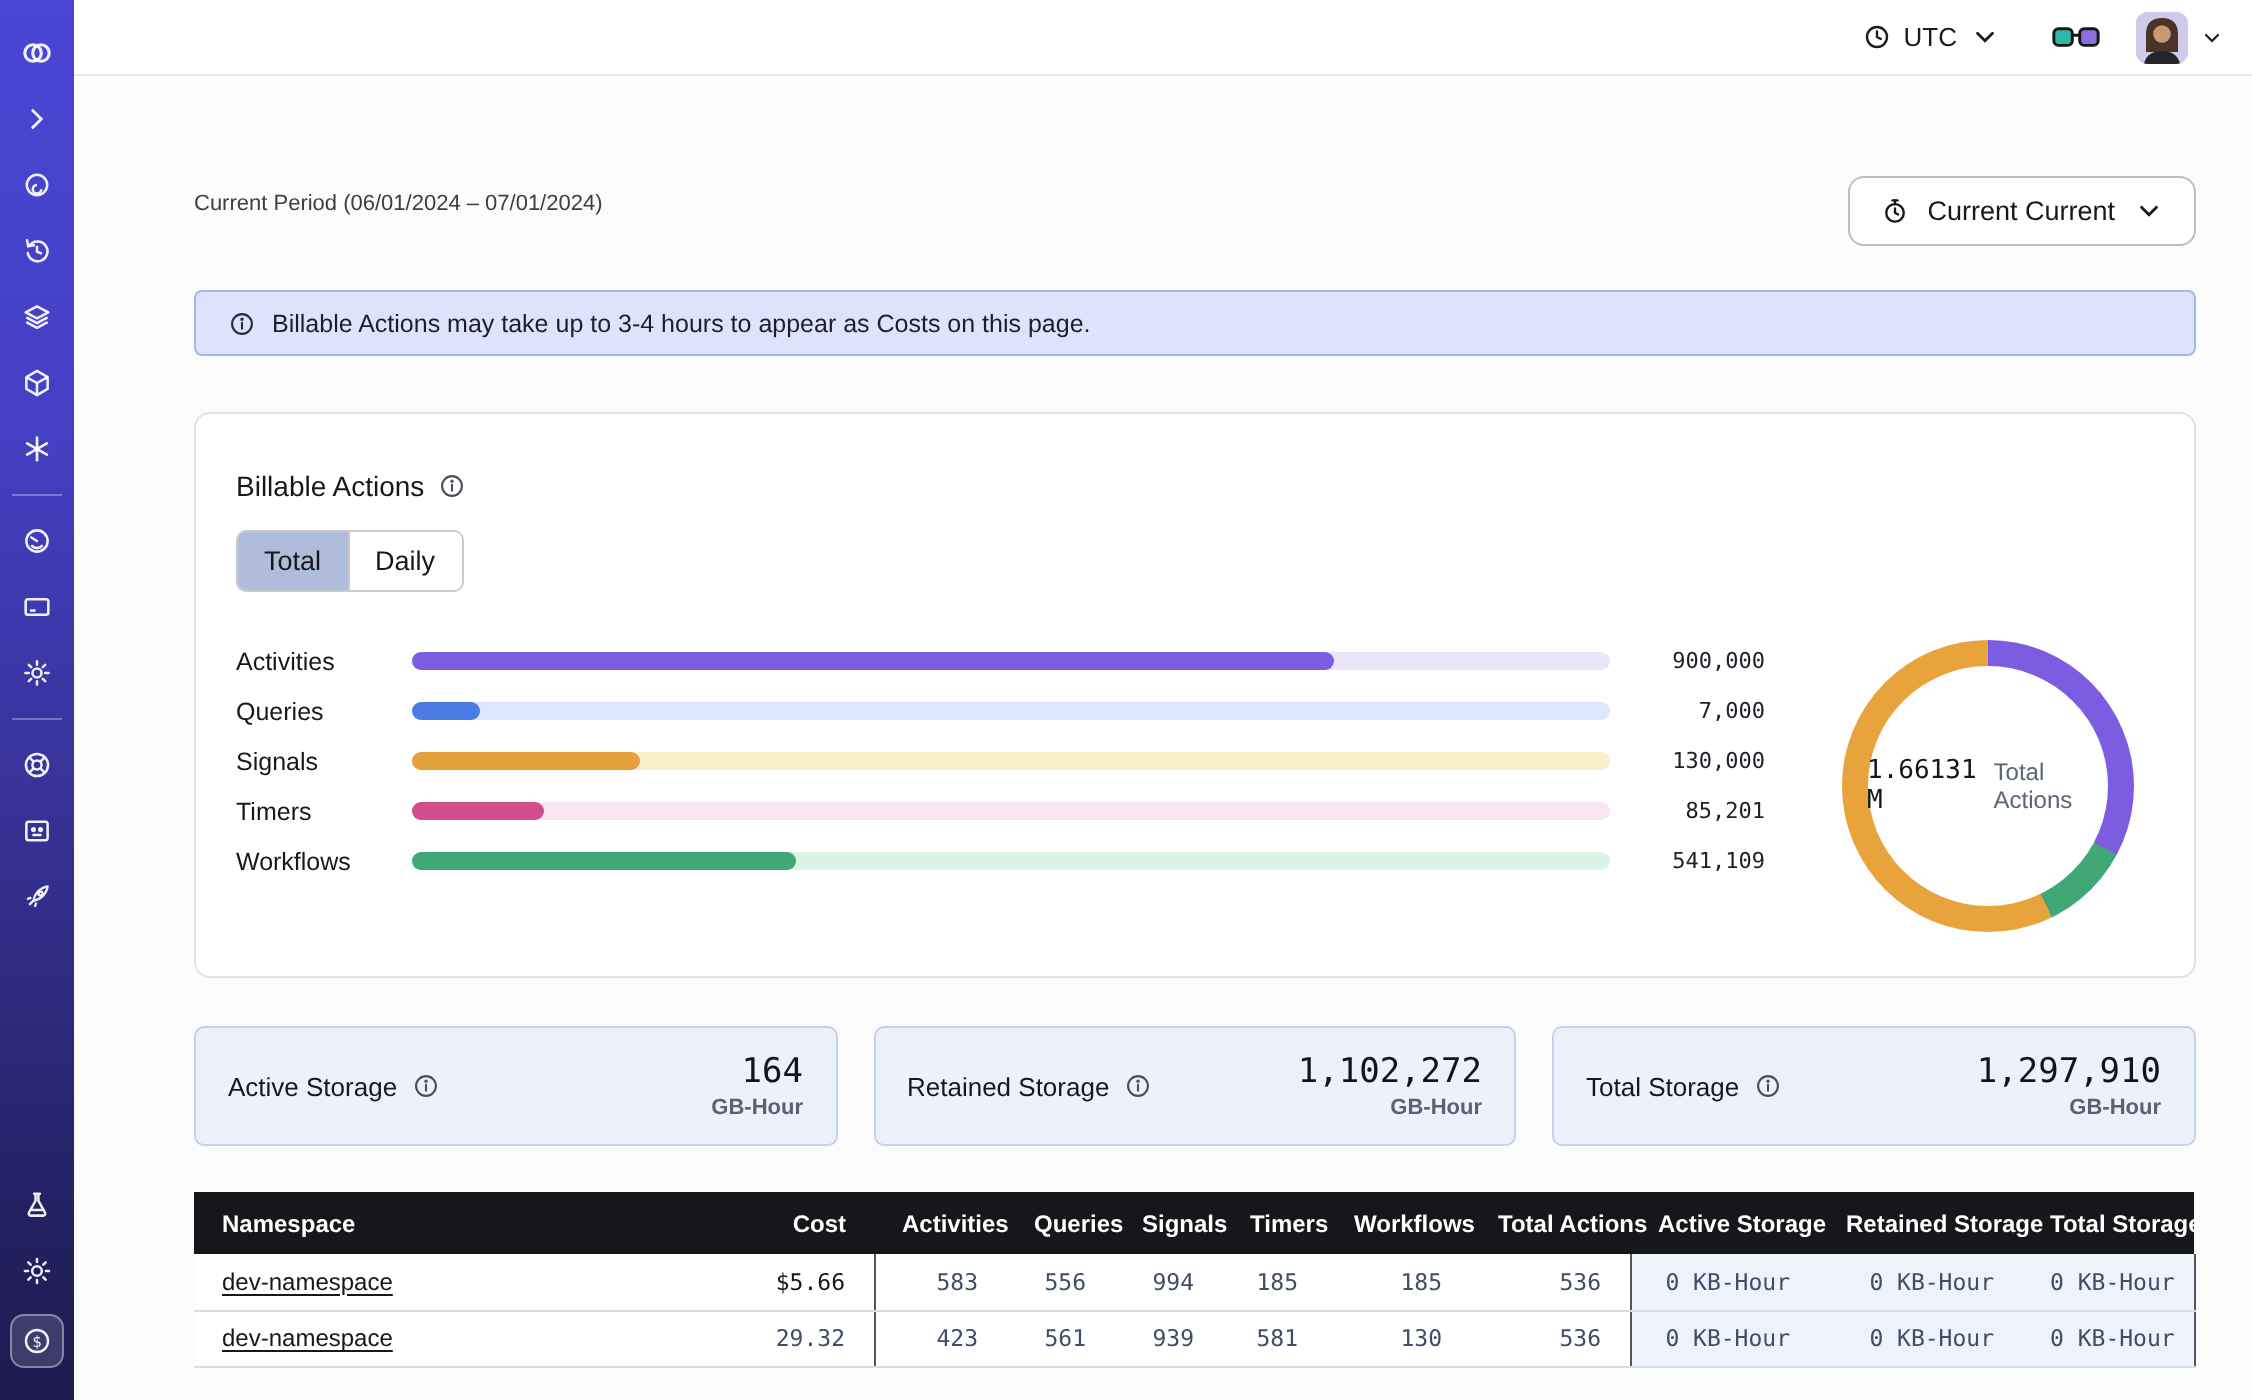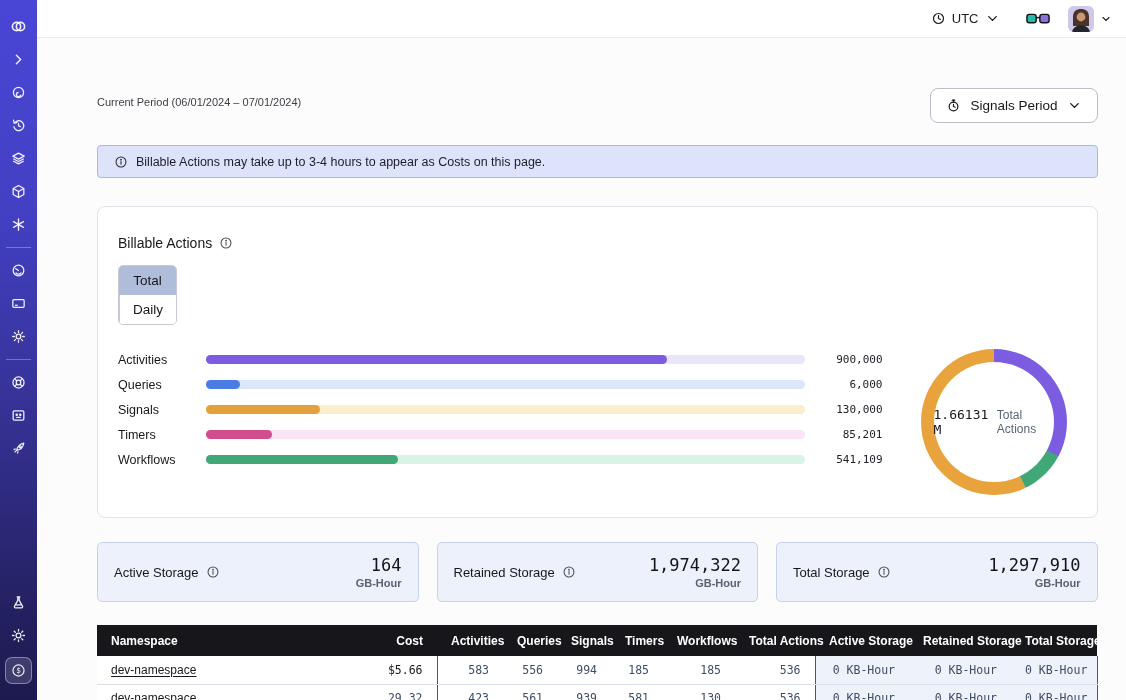--- a/index.html
+++ b/index.html
@@ -53,21 +53,21 @@
     height:33px; display:flex; align-items:center; gap:8px; padding:0 16px; font-size:12.5px; color:#1d1f28;
   }
   .banner svg { width:14px; height:14px; flex:0 0 14px; }
 
   
   .card {
     margin-top:28px; background:#fff; border:1px solid #dfe2e9; border-radius:8px; padding:28px 20px 22px;
   }
   .card-title { display:flex; align-items:center; gap:7px; font-size:14px; color:#17181c; }
   .info-i { width:14px; height:14px; color:#4b4e57; }
-  .segmented { display:inline-flex; border:1px solid #c6cad3; border-radius:5px; overflow:hidden; margin-top:14px; background:#fef9c3;flex-direction:column; }
+  .segmented { display:inline-flex; border:1px solid #c6cad3; border-radius:5px; overflow:hidden; margin-top:14px; background:#fef9c3; }
   .seg-btn { font-size:13.5px; padding:7px 13px; background:#fff; border:none; cursor:pointer; color:#17181c; font-family:"Liberation Sans",sans-serif; }
   .seg-btn.active { background:#afbdda; }
   .seg-btn + .seg-btn { border-left:1px solid #c6cad3; }
 
   .chart-wrap { display:flex; margin-top:22px; align-items:flex-start; }
   .bars { flex:1; padding-right:34px; }
   .bar-row { display:grid; grid-template-columns:88px 1fr 78px; align-items:center; height:25px; }
   .bar-label { font-size:12.5px; color:#17181c; }
   .track { height:9px; border-radius:5px; position:relative; }
   .fill { position:absolute; left:0; top:0; height:9px; border-radius:5px; min-width:14px; }
@@ -257,21 +257,21 @@
         <div>
           <div class="page-sub">Current Period (06/01/2024 – 07/01/2024)</div>
         </div>
         <button class="period-btn">
           <svg viewBox="0 0 24 24" fill="none" stroke="#17181c" stroke-width="1.9" stroke-linecap="round">
               <circle cx="12" cy="13.5" r="7"></circle>
               <line x1="10" y1="3.5" x2="14" y2="3.5"></line>
               <line x1="12" y1="3.5" x2="12" y2="6.5"></line>
               <polyline points="12 10 12 13.5 14.5 14.8"></polyline>
             </svg>
-          <span>Signals Period</span>
+          <span>Current Current</span>
           <svg class="chev" viewBox="0 0 24 24" fill="none" stroke="#17181c" stroke-width="2.2" stroke-linecap="round">
               <polyline points="6 9 12 15 18 9"></polyline>
             </svg>
         </button>
       </div>
 
       <div class="banner">
         <svg class="info-i" viewBox="0 0 24 24" fill="none" stroke="#2a2d36" stroke-width="1.8" stroke-linecap="round">
             <circle cx="12" cy="12" r="8.5"></circle>
             <line x1="12" y1="11" x2="12" y2="16"></line>
@@ -301,21 +301,21 @@
               <span class="track" style="background: rgb(234, 229, 250);">
                   <span class="fill" style="width: 77%; background: rgb(124, 92, 224);"></span>
                 </span>
               <span class="bar-val">900,000</span>
             </div>
             <div class="bar-row">
               <span class="bar-label">Queries</span>
               <span class="track" style="background: rgb(220, 231, 251);">
                   <span class="fill" style="width: 5.6%; background: rgb(75, 123, 229);"></span>
                 </span>
-              <span class="bar-val">6,000</span>
+              <span class="bar-val">7,000</span>
             </div>
             <div class="bar-row">
               <span class="bar-label">Signals</span>
               <span class="track" style="background: rgb(250, 238, 203);">
                   <span class="fill" style="width: 19%; background: rgb(227, 161, 60);"></span>
                 </span>
               <span class="bar-val">130,000</span>
             </div>
             <div class="bar-row">
               <span class="bar-label">Timers</span>
@@ -360,21 +360,21 @@
         <div class="storage-card">
           <span class="storage-label">
             <span>Retained Storage</span>
             <svg class="info-i" viewBox="0 0 24 24" fill="none" stroke="#4b4e57" stroke-width="1.8" stroke-linecap="round">
                 <circle cx="12" cy="12" r="8.5"></circle>
                 <line x1="12" y1="11" x2="12" y2="16"></line>
                 <circle cx="12" cy="8" r="0.6" fill="#4b4e57"></circle>
               </svg>
           </span>
           <span class="storage-val">
-            <div class="storage-num">1,974,322</div>
+            <div class="storage-num">1,102,272</div>
             <div class="storage-unit">GB-Hour</div>
           </span>
         </div>
         <div class="storage-card">
           <span class="storage-label">
             <span>Total Storage</span>
             <svg class="info-i" viewBox="0 0 24 24" fill="none" stroke="#4b4e57" stroke-width="1.8" stroke-linecap="round">
                 <circle cx="12" cy="12" r="8.5"></circle>
                 <line x1="12" y1="11" x2="12" y2="16"></line>
                 <circle cx="12" cy="8" r="0.6" fill="#4b4e57"></circle>

